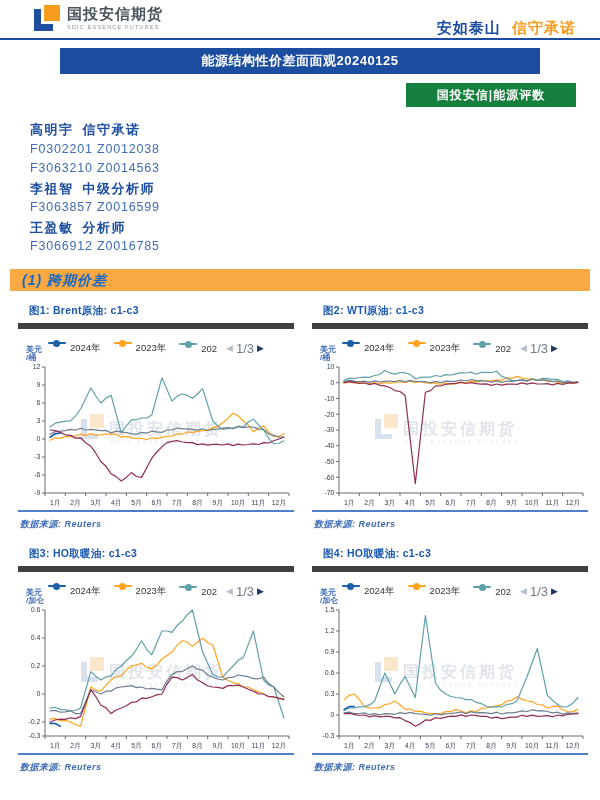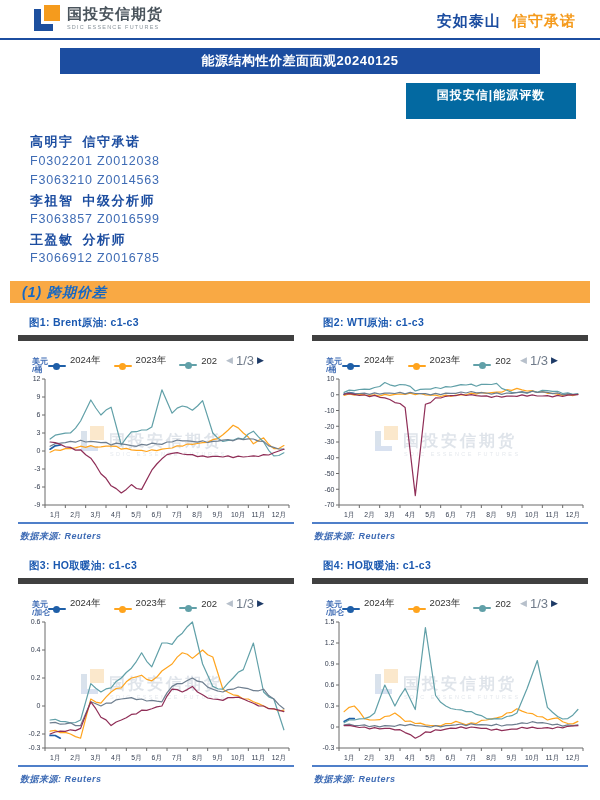--- a/index.html
+++ b/index.html
@@ -9,52 +9,52 @@
   
   .header{display:flex;justify-content:space-between;align-items:flex-start;padding:5px 24px 0 34px;height:33px;}
   .logo-wrap{display:flex;align-items:center;gap:7px;}
   .logo{position:relative;width:26px;height:26px;}
   .logo .l-left{position:absolute;left:0;top:4px;width:7px;height:22px;background:#1d4f9e;}
   .logo .l-bottom{position:absolute;left:0;bottom:0;width:19px;height:7px;background:#1d4f9e;}
   .logo .l-orange{position:absolute;left:10px;top:0;width:16px;height:16px;background:#f59b1d;}
   .company-txt{display:flex;flex-direction:column;line-height:1.1;}
   .company-cn{font-size:15px;font-weight:bold;color:#4a545c;letter-spacing:1px;}
   .company-en{font-size:5.5px;color:#8a949c;letter-spacing:1.2px;margin-top:2px;}
-  .slogan{font-size:15px;font-weight:bold;margin-top:7px;letter-spacing:1px;white-space:nowrap;}
+  .slogan{font-size:15px;font-weight:bold;margin-top:14px;letter-spacing:1px;white-space:nowrap;}
   .slogan-blue{color:#1c4da0;}
   .slogan-orange{color:#f59b1d;margin-left:6px;}
   .header-rule{height:2px;background:#1c4da0;}
 
   
   .banner{margin:8px 60px 0;height:26px;background:#1c4da0;color:#fff;font-weight:bold;
           font-size:13px;text-align:center;line-height:26px;letter-spacing:0.5px;}
-  .badge{margin:9px 24px 0 auto;width:170px;height:36px;background:#0369a1;color:#fff;
+  .badge{margin:9px 24px 0 auto;width:170px;height:24px;background:#15803d;color:#fff;
          font-weight:bold;font-size:12px;text-align:center;line-height:24px;letter-spacing:1px;}
 
   
   .analysts{margin:13px 0 0 30px;}
   .a-name{font-size:13px;font-weight:bold;color:#1c4da0;letter-spacing:1.5px;line-height:19.5px;}
   .a-name .a-title{margin-left:9px;}
   .a-ids{font-size:12.5px;color:#3f6cb5;line-height:19.5px;letter-spacing:0.8px;}
 
   
   .section-bar{margin:12px 10px 0;height:22px;background:#f9a944;line-height:22px;
                padding-left:12px;font-size:14px;font-weight:bold;font-style:italic;
                color:#1668c4;letter-spacing:1px;}
 
   
   .charts{display:flex;flex-wrap:wrap;padding:4px 12px 0 18px;column-gap:18px;row-gap:4px;}
   .panel{width:276px;}
   .panel-title{font-size:10.5px;font-weight:bold;color:#1a58b0;padding:9px 0 5px 11px;
                border-bottom:6px solid #404040;letter-spacing:0.3px;}
   .legend-row{position:relative;margin-top:9px;height:22px;display:flex;align-items:center;justify-content:center;}
-  .unit{position:absolute;left:14px;top:8px;font-size:8px;color:#3f6cb5;line-height:8.5px;
+  .unit{position:absolute;left:8px;top:8px;font-size:8px;color:#3f6cb5;line-height:8.5px;
         display:flex;flex-direction:column;font-weight:bold;}
   .legend-items{display:flex;align-items:center;gap:13px;font-size:9.5px;color:#333;}
-  .li{display:flex;align-items:flex-end;gap:4px;cursor:pointer;}
+  .li{display:flex;align-items:flex-start;gap:4px;cursor:pointer;}
   .lm{position:relative;width:18px;height:2px;border-radius:1px;}
   .ld{position:absolute;left:5.5px;top:-2.5px;width:7px;height:7px;border-radius:50%;display:block;}
   .pager{display:flex;align-items:center;gap:3px;margin-left:9px;}
   .pg{font-size:9px;line-height:1;}
   .pg.prev{color:#b7c0cb;}
   .pg.next{color:#1d3a66;}
   .pg-text{color:#707b8a;font-size:13px;}
   svg.chart{display:block;width:276px;height:148px;margin-top:1px;}
   .panel-rule{height:2px;background:#4f7fc9;margin-top:1px;}
   .source{font-size:9px;font-style:italic;font-weight:bold;color:#3f6cb5;padding:6px 0 3px 2px;letter-spacing:0.5px;}

